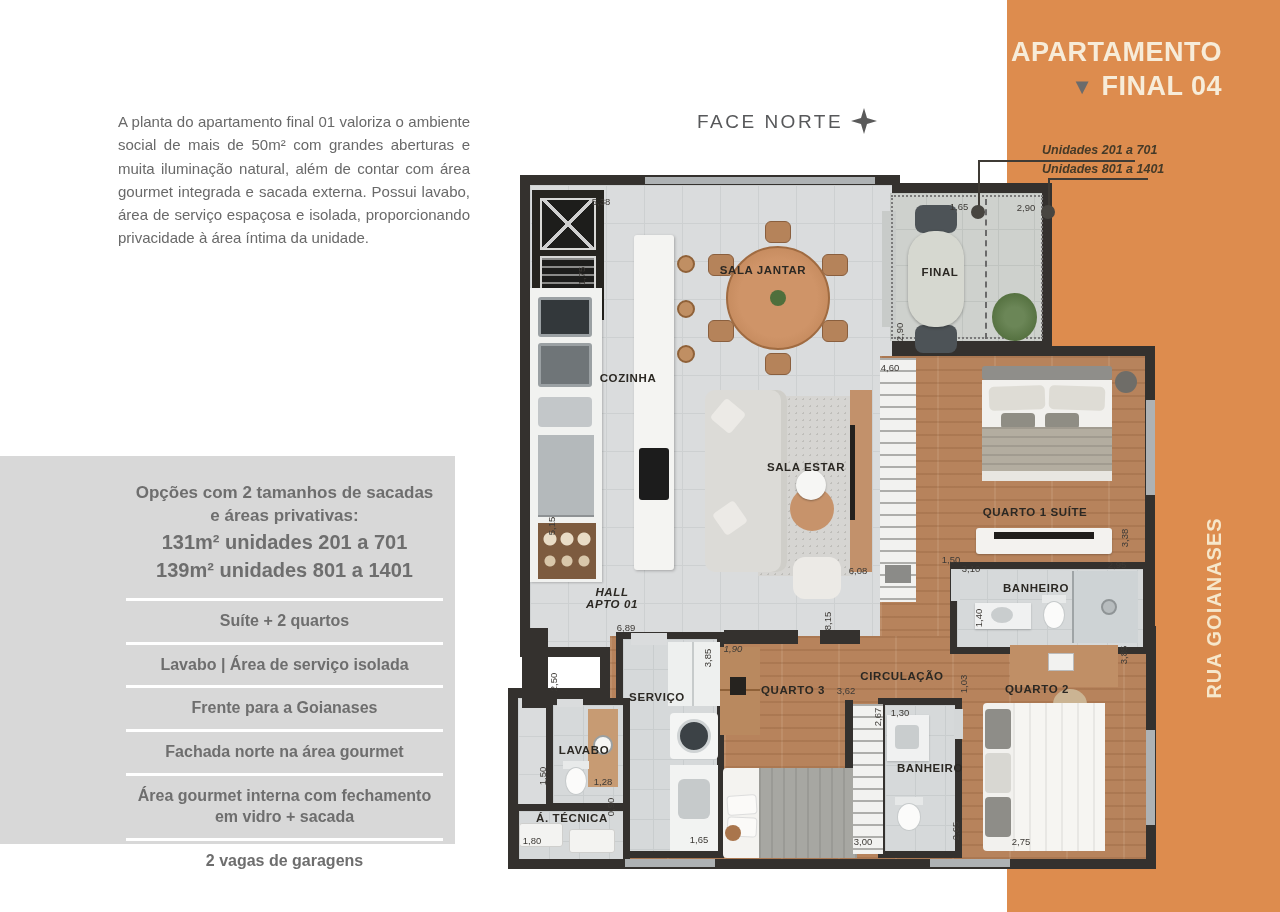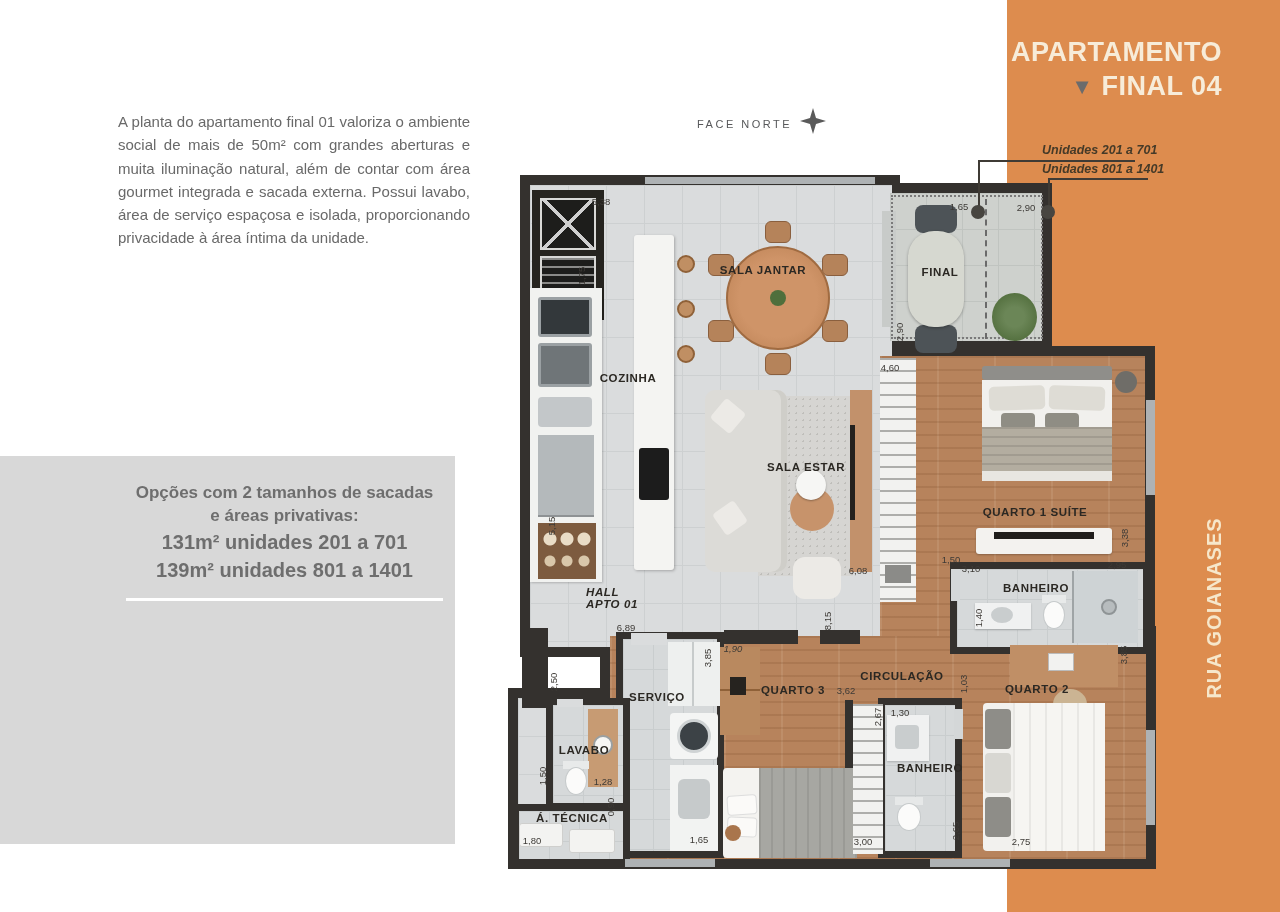--- a/index.html
+++ b/index.html
@@ -7,21 +7,21 @@
   .abs { position:absolute; display:block; }
 
   
   #orange-panel { left:1007px; top:0; width:273px; height:912px; background:#dd8c4e; }
   #apt-title { position:absolute; right:58px; top:36px; text-align:right; color:#f7ecd9; font-weight:bold; font-size:27px; letter-spacing:.5px; line-height:1.25; }
   #apt-title .tri { color:#6b6b6b; font-size:22px; margin-right:8px; vertical-align:1px; }
   #rua-label { position:absolute; left:1214px; top:608px; transform:translate(-50%,-50%) rotate(-90deg); white-space:nowrap; color:#f6e7cb; font-size:20px; font-weight:bold; letter-spacing:1px; }
 
   
   #intro { left:118px; top:110px; width:352px; font-size:15px; line-height:1.55; color:#696969; text-align:justify; }
-  #face-norte { left:697px; top:108px; color:#57585a; font-size:11px; letter-spacing:2.5px; font-weight:500; }
+  #face-norte { left:697px; top:108px; color:#57585a; font-size:19px; letter-spacing:2.5px; font-weight:500; }
   #face-norte svg { vertical-align:-6px; margin-left:8px; }
 
   
   #options-box { left:0; top:456px; width:455px; height:388px; background:#d8d8d8; padding:26px 12px 10px 126px; color:#6e6e6e; }
   #options-title { text-align:center; font-weight:bold; padding-bottom:14px; border-bottom:3px solid #fff; }
   #options-title .t1 { font-size:17px; line-height:1.35; }
   #options-title .t2 { font-size:20px; line-height:1.4; }
   #features-list { list-style:none; text-align:center; }
   #features-list li { font-size:16px; font-weight:bold; padding:10px 0; border-bottom:3px solid #fff; line-height:1.3; }
   #features-list li:last-child { border-bottom:none; }
@@ -35,21 +35,21 @@
   .floor-tile { position:absolute; background-color:#ced1cd;
      background-image:linear-gradient(#c0c4c0 1px, transparent 1px),linear-gradient(90deg,#c0c4c0 1px, transparent 1px);
      background-size:36px 36px; }
   .floor-wood { position:absolute; background-color:#b7835c;
      background-image:repeating-linear-gradient(180deg, rgba(90,45,12,.13) 0 2px, transparent 2px 13px),
                       repeating-linear-gradient(90deg, rgba(255,240,220,.10) 0 2px, transparent 2px 57px); }
   .room { position:absolute; border:7px solid #34312e; background-color:#d6d9da;
      background-image:linear-gradient(#c9cdce 1px, transparent 1px),linear-gradient(90deg,#c9cdce 1px, transparent 1px);
      background-size:30px 30px; }
   .f { position:absolute; }
-  .room-label { position:absolute; transform:translate(-50%,-50%); font-size:11.5px; font-weight:bold; letter-spacing:.6px; color:#2b2823; white-space:pre-line; text-align:left; z-index:30; }
+  .room-label { position:absolute; transform:translate(-50%,-50%); font-size:11.5px; font-weight:bold; letter-spacing:.6px; color:#2b2823; white-space:pre-line; text-align:center; z-index:30; }
   .dim { position:absolute; transform:translate(-50%,-50%); font-size:9.5px; color:#3d3a36; z-index:30; white-space:nowrap; }
   .dim.v { transform:translate(-50%,-50%) rotate(-90deg); }
   .hatch { position:absolute; background-color:#f2f2f0;
      background-image:repeating-linear-gradient(180deg,#aeaeab 0 2px, transparent 2px 12px); }
   .leader { position:absolute; background:#3f3b35; z-index:40; }
   .leader-dot { position:absolute; width:14px; height:14px; border-radius:50%; background:#474540; z-index:40; }
   .callout { position:absolute; font-size:12.5px; font-style:italic; font-weight:bold; color:#453a28; z-index:41; white-space:nowrap; }
 </style>
 </head>
 <body>
@@ -70,20 +70,28 @@
     </svg>
 </div>
 
 <div id="options-box" class="abs">
   <div id="options-title">
     <div class="t1">Opções com 2 tamanhos de sacadas</div>
     <div class="t1">e áreas privativas:</div>
     <div class="t2">131m² unidades 201 a 701</div>
     <div class="t2">139m² unidades 801 a 1401</div>
   </div>
+  <ul id="features-list">
+      <li>Suíte + 2 quartos</li>
+      <li>Lavabo | Área de serviço isolada</li>
+      <li>Frente para a Goianases</li>
+      <li>Fachada norte na área gourmet</li>
+      <li>Área gourmet interna  com fechamento em vidro + sacada</li>
+      <li>2 vagas de garagens</li>
+    </ul>
 </div>
 
 <div id="plan" class="abs">
 
   <div class="wall" style="left:15px;top:0;width:380px;height:482px"></div>
   <div class="wall" style="left:375px;top:8px;width:172px;height:168px"></div>
   <div class="wall" style="left:365px;top:171px;width:285px;height:314px"></div>
   <div class="wall" style="left:95px;top:451px;width:556px;height:243px"></div>
   <div class="wall" style="left:3px;top:513px;width:102px;height:181px"></div>
 

